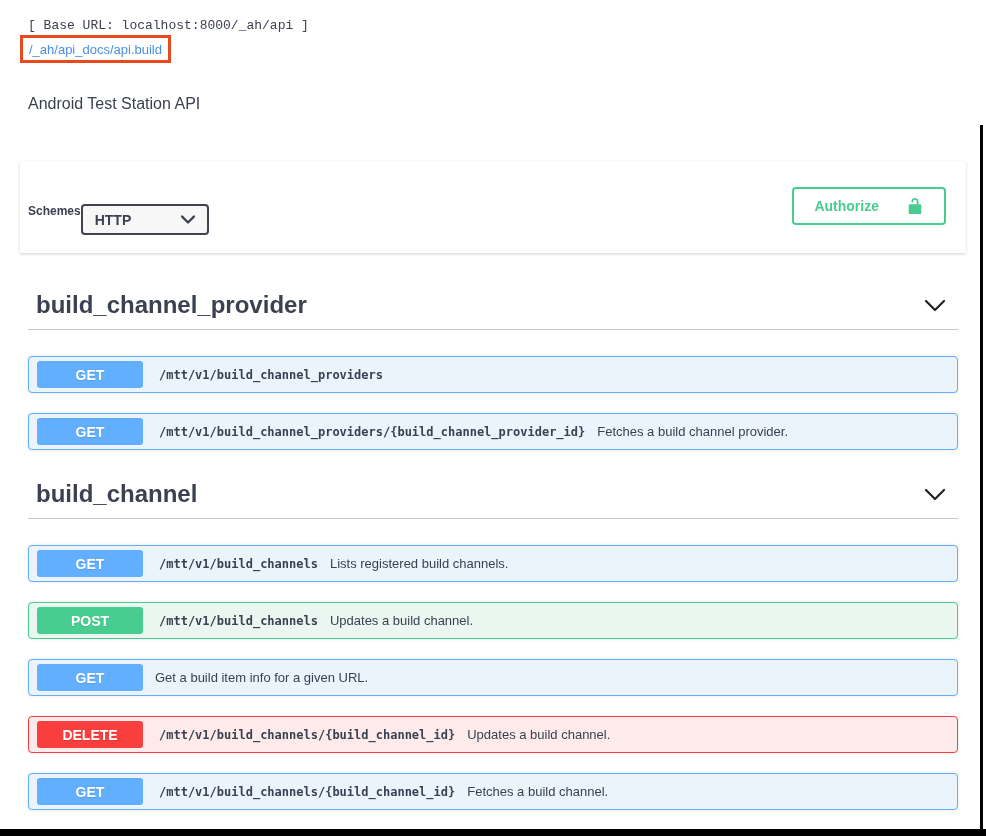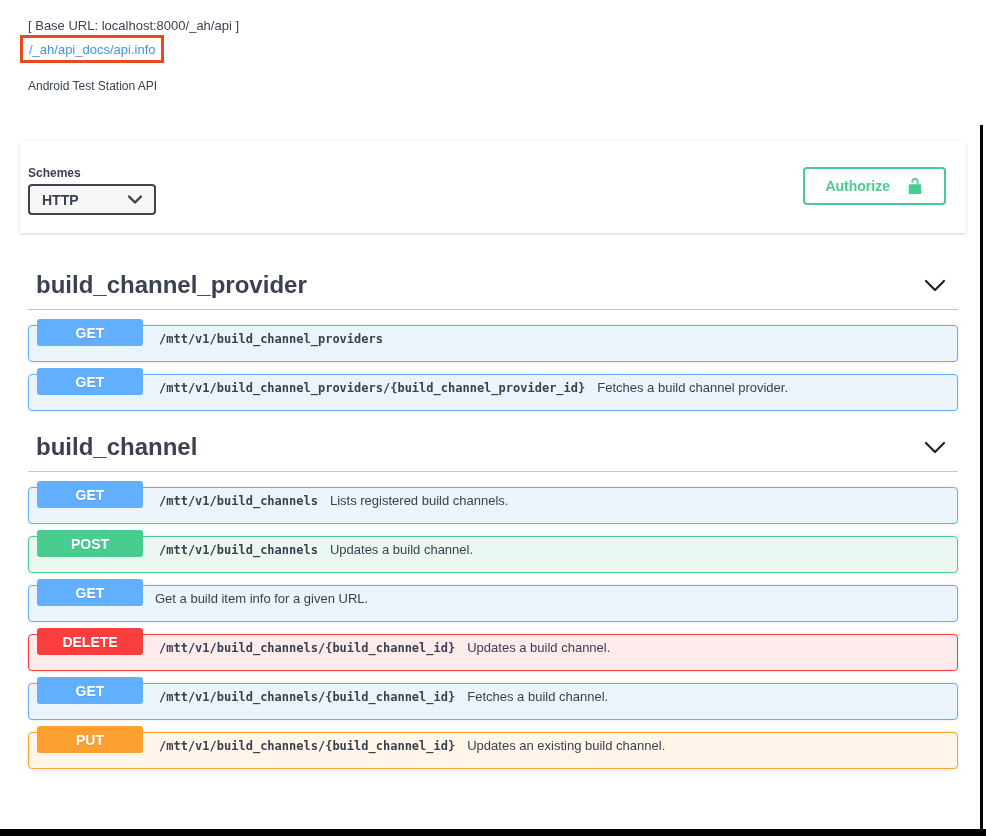--- a/index.html
+++ b/index.html
@@ -27,57 +27,57 @@
     font-size: 10px;
     font-weight: bold;
     padding: 3px 8px;
     border-radius: 57px;
     vertical-align: top;
     position: relative;
     top: -2px;
     margin-left: 6px;
   }
   .base-url {
-    font-family: Liberation Sans, sans-serif;
+    font-family: Liberation Mono, monospace;
     font-size: 13px;
     color: var(--text_dark, #3b4151);
     margin-top: 4px;
   }
   .spec-link-wrap {
     display: inline-block;
     border: 3px solid var(--annotation_orange, #e8491f);
     padding: 2px 6px;
     margin-top: 2px;
     margin-left: -8px;
   }
   .spec-link {
     font-size: 13px;
     color: var(--link_blue, #4990e2);
     text-decoration: none;
     cursor: pointer;
   }
   .api-description {
-    font-size: 12px;
-    margin-top: 16px;
+    font-size: 16px;
+    margin-top: 32px;
     color: var(--text_dark, #3b4151);
   }
 
   
   .scheme-card {
     margin: 48px 20px 0 20px;
     background: #fff;
     box-shadow: 0 1px 3px rgba(0,0,0,0.18);
     border-radius: 1px;
     padding: 12px 20px 18px 8px;
     display: flex;
     justify-content: space-between;
     align-items: flex-end;
     height: 92px;
   }
-  .schemes-col { display: flex; flex-direction: column; justify-content: space-between; }
+  .schemes-col { display: flex; flex-direction: row; justify-content: space-between; }
   .schemes-label {
     font-size: 12px;
     font-weight: bold;
     color: var(--text_dark, #3b4151);
     margin-bottom: 4px;
   }
   .scheme-select {
     width: 128px;
     height: 31px;
     border: 2px solid #41444e;
@@ -88,21 +88,21 @@
     justify-content: space-between;
     padding: 0 12px;
     font-size: 14px;
     font-weight: bold;
     color: var(--text_dark, #3b4151);
     cursor: pointer;
   }
   .authorize-btn {
     display: flex;
     align-items: center;
-    gap: 16px;
+    gap: 27px;
     border: 2px solid var(--accent_green, #49cc90);
     background: #fff;
     color: var(--accent_green, #49cc90);
     font-family: "Liberation Sans", sans-serif;
     font-size: 14px;
     font-weight: bold;
     padding: 8px 20px;
     border-radius: 4px;
     cursor: pointer;
     margin-bottom: 10px;
@@ -111,38 +111,38 @@
 
   
   .sections { padding: 28px 28px 0 28px; }
   .section-header {
     display: flex;
     justify-content: space-between;
     align-items: center;
     padding: 10px 12px 10px 8px;
     border-bottom: 1px solid rgba(59,65,81,0.3);
     cursor: pointer;
-    margin-bottom: 6px;
+    margin-bottom: 17px;
   }
   .section-title {
     font-size: 24px;
     font-weight: bold;
     color: var(--text_dark, #3b4151);
   }
   .chevron svg { display: block; stroke: #222; }
 
   .endpoint-list { padding-top: 9px; margin-bottom: 10px; }
   .endpoint-row {
     display: flex;
-    align-items: flex-end;
+    align-items: center;
     border: 1px solid;
     border-radius: 4px;
     height: 37px;
-    margin-bottom: 12px;
-    padding: 15px 8px;
+    margin-bottom: 20px;
+    padding: 0 8px;
     box-shadow: 0 0 3px rgba(0,0,0,0.12);
     cursor: pointer;
   }
   .method-badge {
     width: 106px;
     height: 27px;
     border-radius: 3px;
     color: #fff;
     font-size: 14px;
     font-weight: bold;
@@ -189,21 +189,21 @@
     width: 986px; height: 7px;
     background: #000;
   }
 </style>
 </head>
 <body>
 
 <div class="info">
   <div class="base-url">[ Base URL: localhost:8000/_ah/api ]</div>
   <div class="spec-link-wrap">
-    <a class="spec-link">/_ah/api_docs/api.info</a>
+    <a class="spec-link">/_ah/api_docs/api.build</a>
   </div>
   <div class="api-description">Android Test Station API</div>
 </div>
 
 <div class="scheme-card">
   <div class="schemes-col">
     <label class="schemes-label">Schemes</label>
     <div class="scheme-select">
       <span>HTTP</span>
       <span class="chevron">

